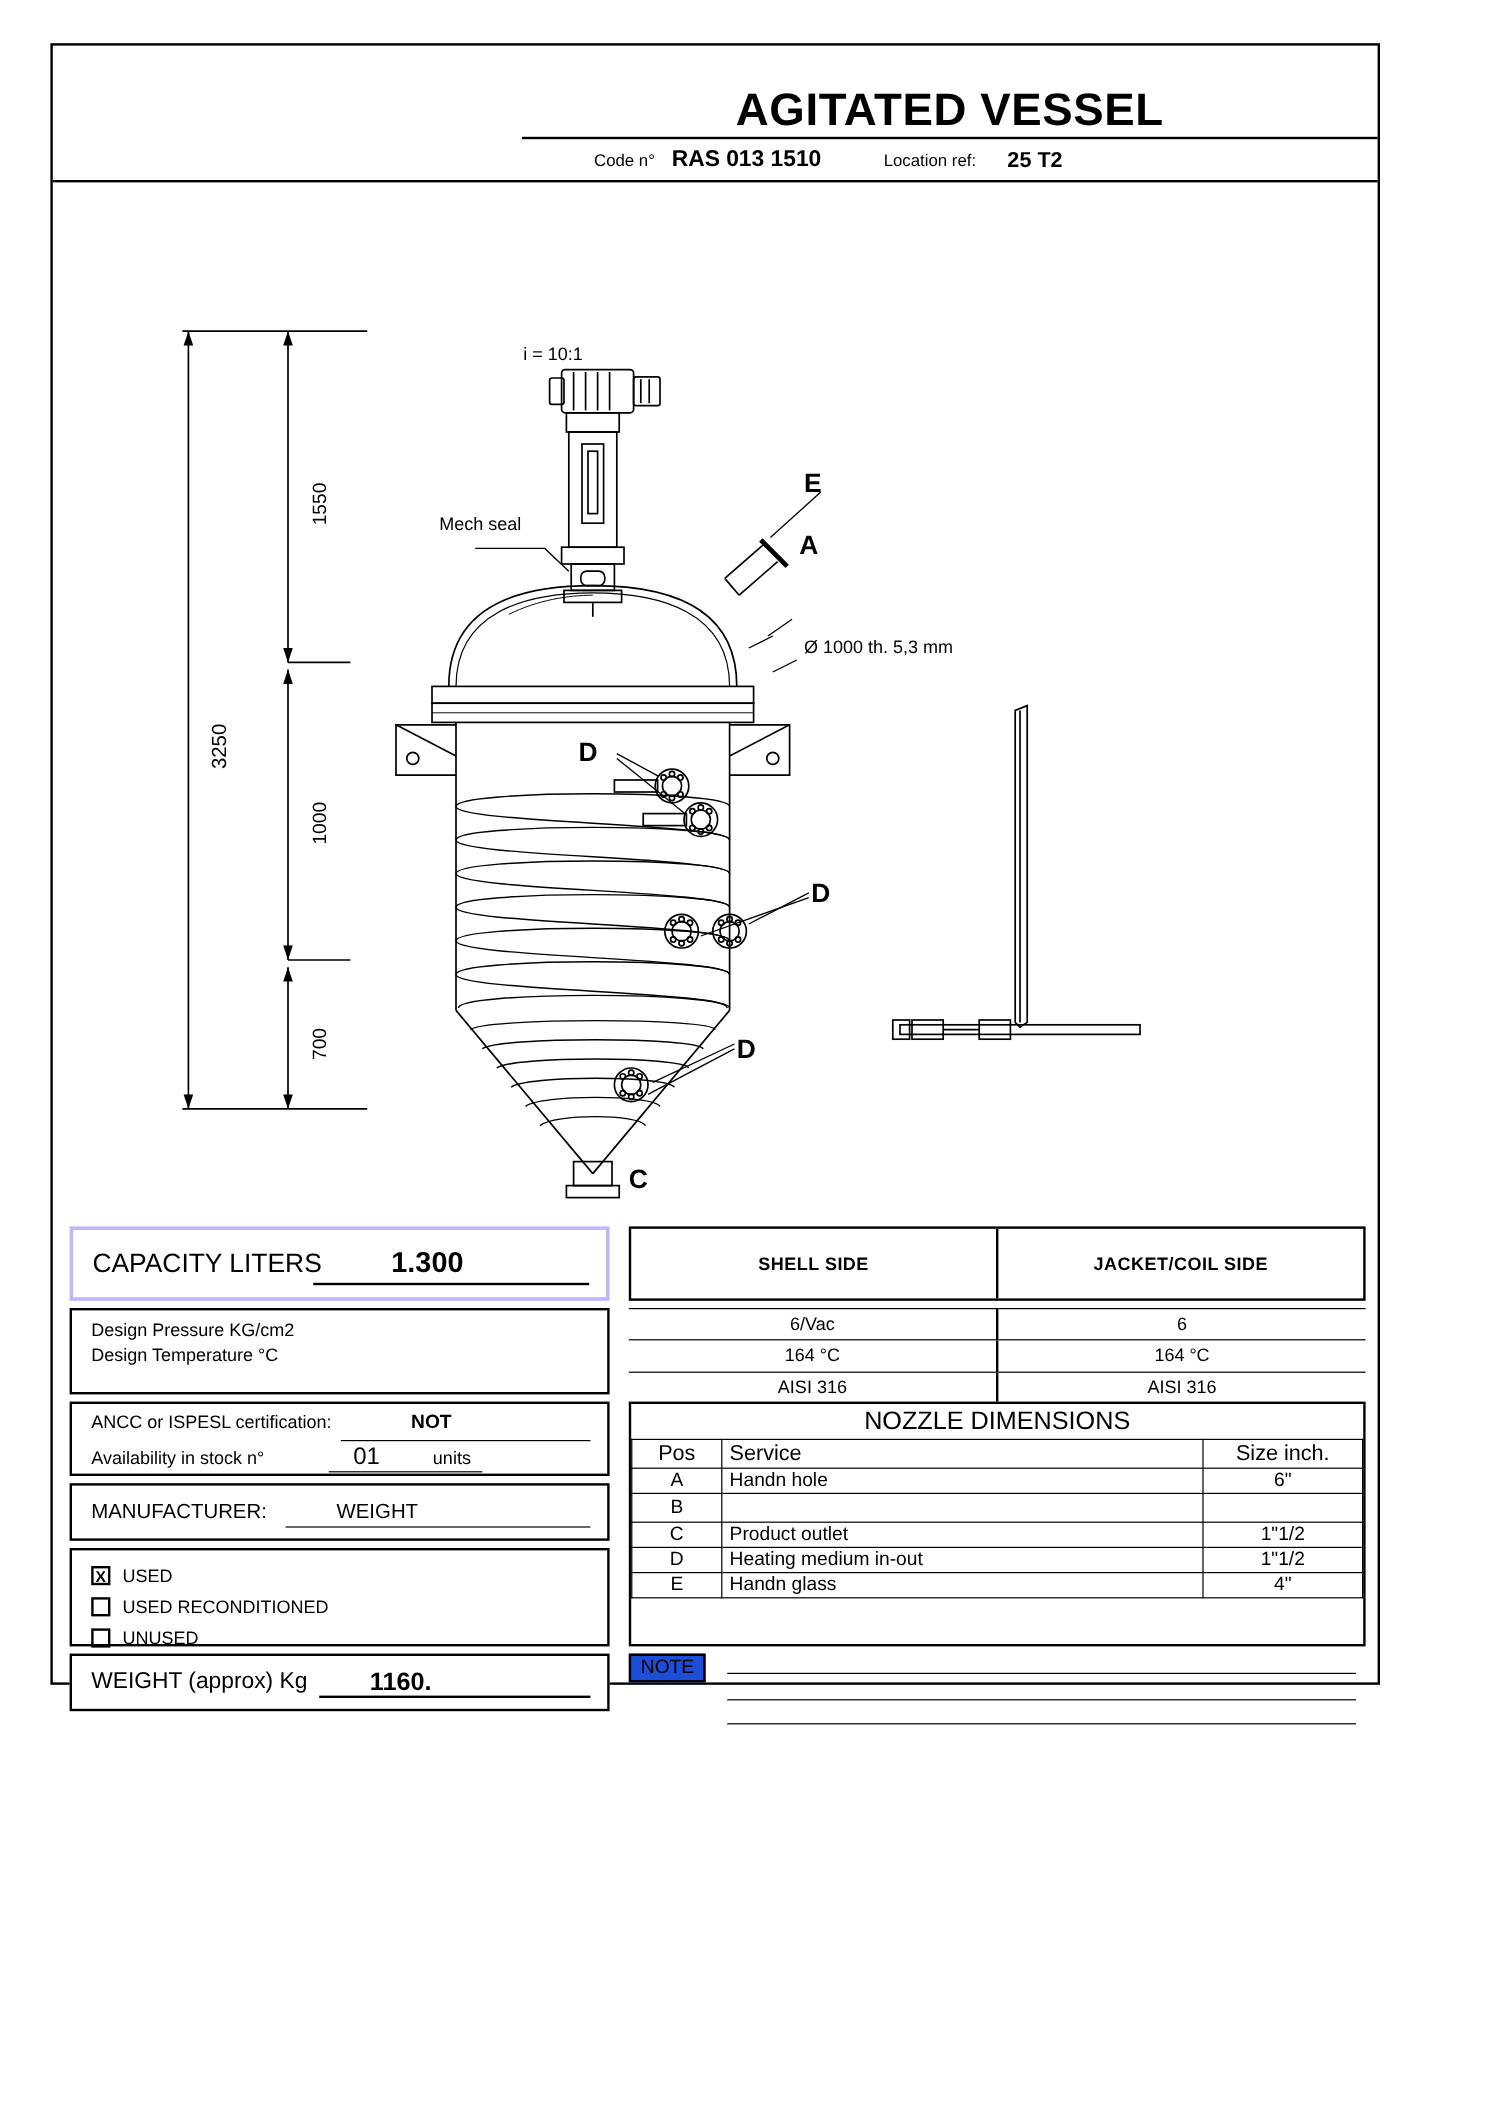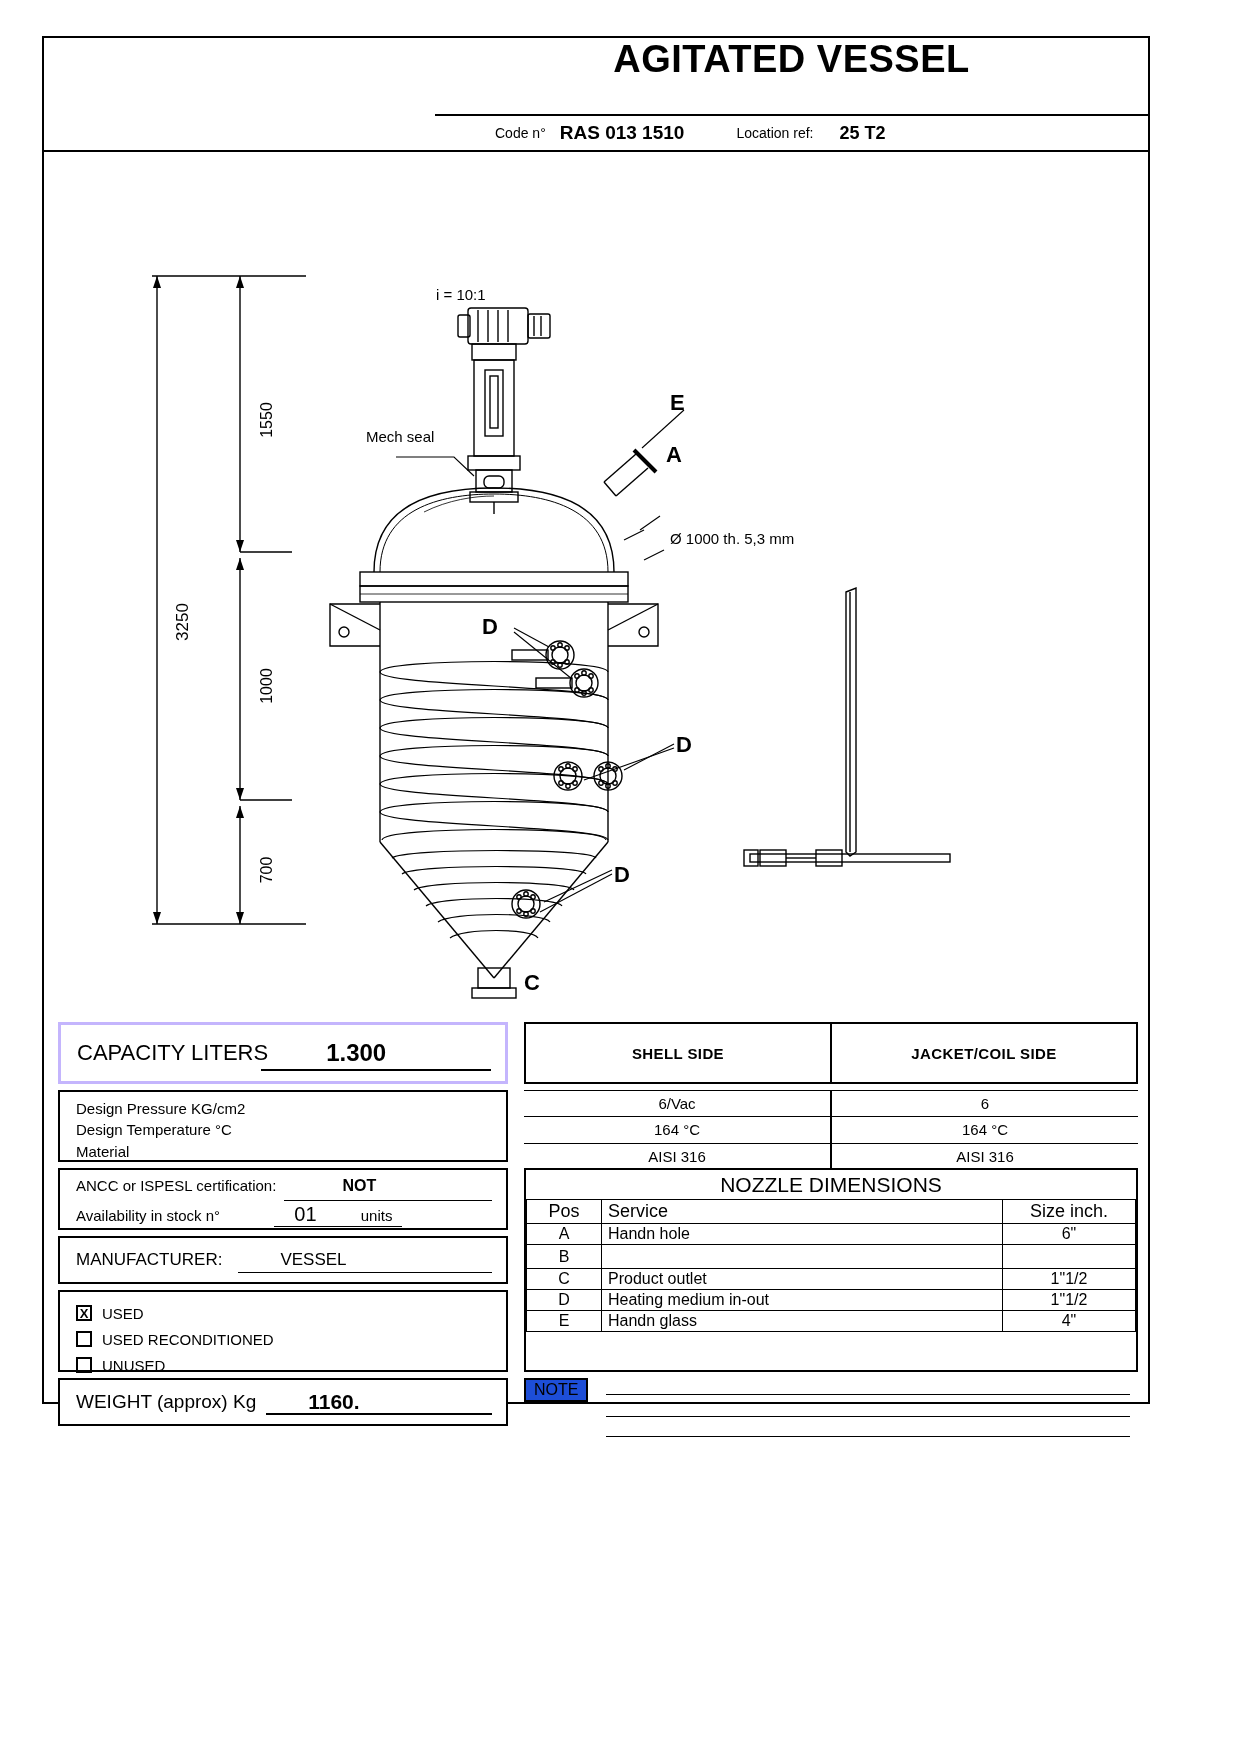--- a/index.html
+++ b/index.html
@@ -3,21 +3,21 @@
 <meta charset="utf-8">
 <style>
   html,body{margin:0;padding:0;background:#fff;}
   body{width:1239px;height:1754px;font-family:"Liberation Sans",sans-serif;color:#000;}
   .sheet{position:absolute;left:42px;top:36px;width:1108px;height:1368px;border:2px solid #000;box-sizing:border-box;}
 
   
   .hdr{position:absolute;left:0;top:0;width:100%;height:114px;border-bottom:2px solid #000;box-sizing:border-box;}
   .logo-cell{position:absolute;left:0;top:0;width:391px;height:112px;border-right:2px solid #000;box-sizing:border-box;display:flex;align-items:center;justify-content:center;}
   .logo{font-family:"DejaVu Sans",sans-serif;font-weight:bold;font-size:40px;letter-spacing:1px;transform:scaleY(1.25);}
-  .title-cell{position:absolute;left:391px;top:0;right:0;height:76px;display:flex;align-items:flex-start;justify-content:center;}
+  .title-cell{position:absolute;left:391px;top:0;right:0;height:76px;display:flex;align-items:flex-end;justify-content:center;}
   .title{font-size:38px;font-weight:bold;letter-spacing:.5px;}
   .code-cell{position:absolute;left:391px;top:76px;right:0;height:36px;border-top:2px solid #000;box-sizing:border-box;display:flex;align-items:center;}
   .code-lbl{font-size:14px;margin-left:60px;}
   .code-val{font-size:19px;font-weight:bold;margin-left:14px;}
   .loc-lbl{font-size:14px;margin-left:52px;}
   .loc-val{font-size:18px;font-weight:bold;margin-left:26px;}
 
   
   .draw{position:absolute;left:0;top:114px;width:100%;height:860px;}
   .draw svg{display:block;}
@@ -298,40 +298,39 @@
 
     <div class="box cap">
       <span class="cap-lbl">CAPACITY LITERS</span>
       <span class="cap-val">1.300</span>
       <span class="cap-rule"></span>
     </div>
 
     <div class="box design">
       <div>Design  Pressure  KG/cm2</div>
       <div>Design  Temperature   °C</div>
-      <div>Material</div>
     </div>
 
     <div class="box cert">
       <div class="row">
         <span>ANCC  or  ISPESL certification:</span>
         <span style="margin-left:62px;font-weight:bold;font-size:16px;">NOT</span>
         <span class="u" style="left:208px;right:14px;bottom:2px;"></span>
       </div>
       <div class="row">
         <span>Availability in stock n°</span>
         <span style="margin-left:70px;font-size:20px;">01</span>
         <span style="margin-left:40px;">units</span>
         <span class="u" style="left:198px;width:128px;bottom:2px;"></span>
       </div>
     </div>
 
     <div class="box manu">
       <span class="manu-lbl">MANUFACTURER:</span>
-      <span class="manu-val">VESSEL</span>
+      <span class="manu-val">WEIGHT</span>
       <span class="manu-rule"></span>
     </div>
 
     <div class="box cond">
       <div class="r">
         <span class="chk">X</span>
         <span>USED</span>
       </div>
       <div class="r">
         <span class="chk"></span>

